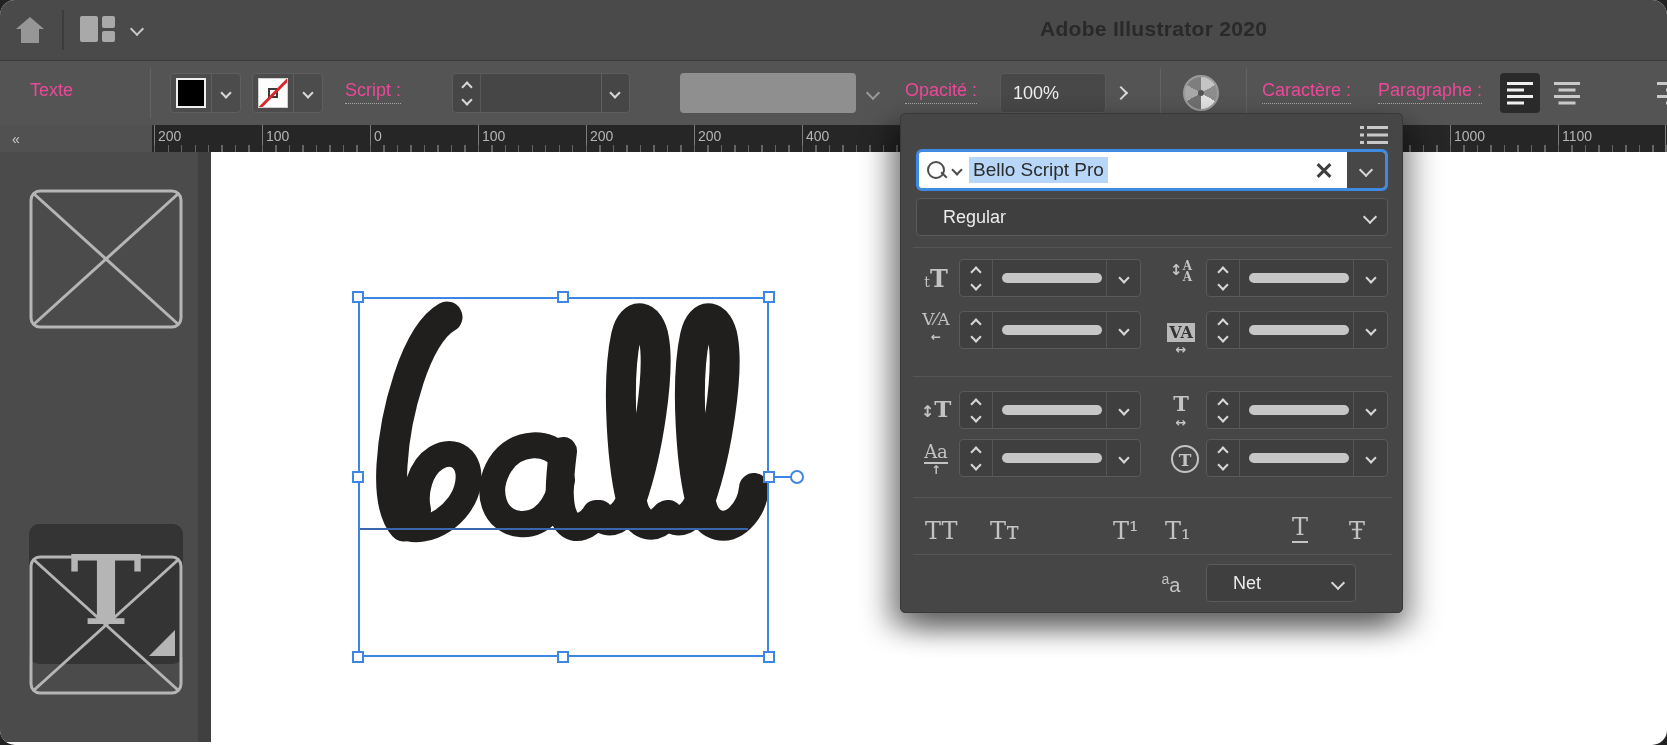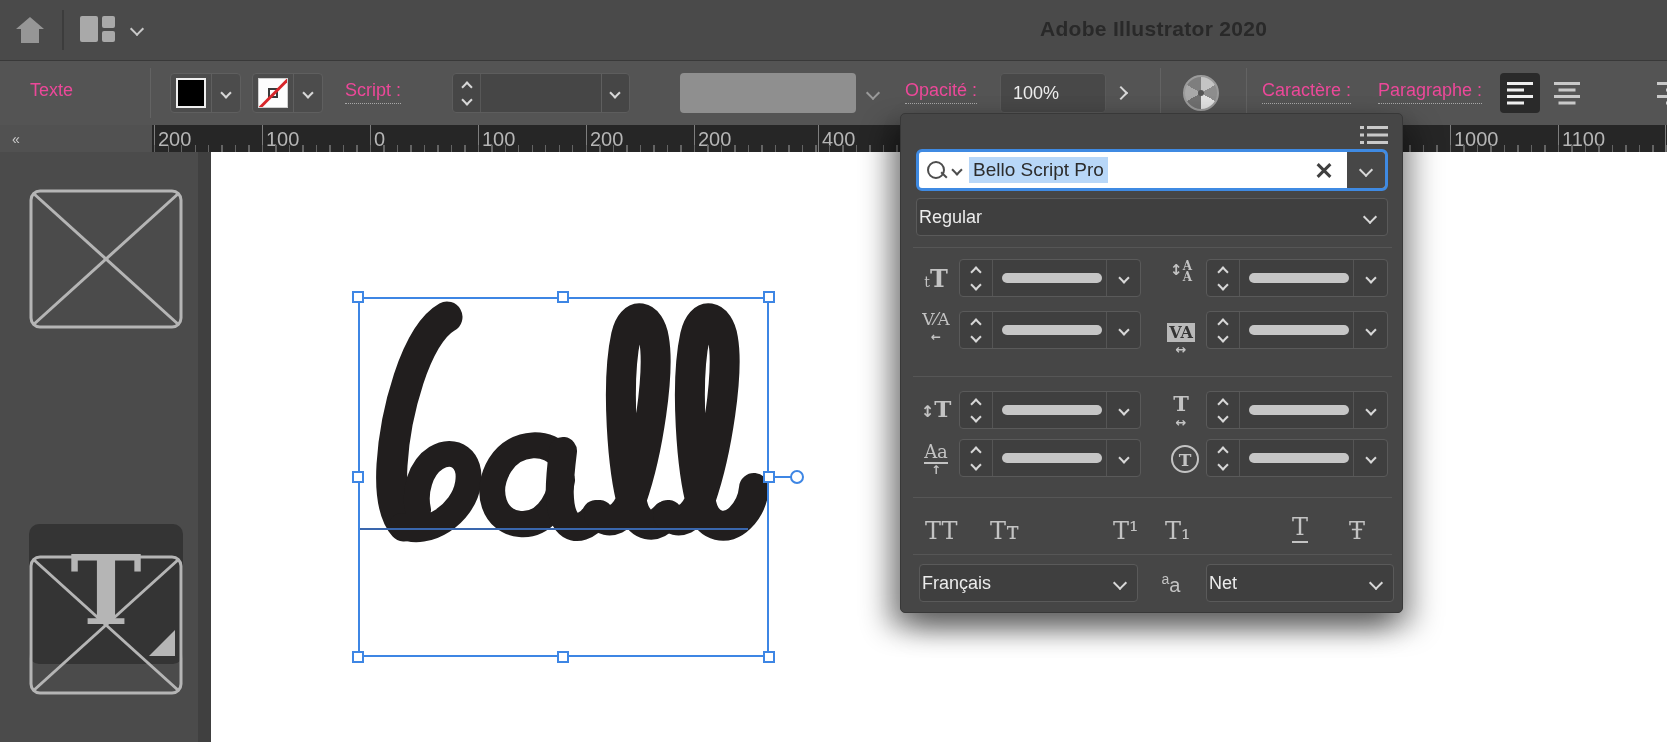--- a/index.html
+++ b/index.html
@@ -1,17 +1,17 @@
 <!DOCTYPE html>
 <html><head>
 <meta charset="utf-8">
 <style>
   html,body{margin:0;padding:0;background:#222;}
   .app{position:relative;width:1667px;height:745px;overflow:hidden;background:#fff;
-       font-family:"Liberation Sans",sans-serif;-webkit-font-smoothing:antialiased;}
+       font-family:"Liberation Sans",sans-serif;border-radius:15px;-webkit-font-smoothing:antialiased;}
   .abs{position:absolute;}
   
   .titlebar{position:absolute;left:0;top:0;width:1667px;height:60px;background:#4a4a4a;z-index:40;}
   .titlebar .vsep{position:absolute;left:62px;top:10px;width:2px;height:40px;background:#3c3c3c;}
   .app-title{position:absolute;left:1040px;top:17px;font-size:21px;font-weight:bold;color:#292929;letter-spacing:.3px;}
   
   .controlbar{position:absolute;left:0;top:60px;width:1667px;height:65px;background:#545454;border-top:1px solid #393939;box-sizing:border-box;z-index:40;}
   .cb-label{position:absolute;top:80px;font-size:18px;color:#ec4899;z-index:41;}
   .cb-link{border-bottom:1px dotted #a8a8a8;padding-bottom:2px;}
   .grip{position:absolute;left:7px;top:72px;width:9px;height:42px;
@@ -43,21 +43,21 @@
   .alignbtn{position:absolute;top:73px;width:40px;height:40px;border-radius:4px;display:flex;align-items:center;justify-content:center;z-index:41;}
   .alignbtn.sel{background:#2a2a2a;}
   
   .ruler{position:absolute;left:0;top:125px;width:1667px;height:27px;background:#262626;z-index:40;}
   .ruler-cap{position:absolute;left:0;top:0;width:152px;height:27px;background:#515151;color:#cccccc;
              font-size:14px;display:flex;align-items:center;padding-left:12px;box-sizing:border-box;}
   .ruler-strip{position:absolute;left:152px;top:0;width:1515px;height:27px;overflow:hidden;}
   .ruler-strip::after{content:"";position:absolute;left:2px;right:0;bottom:0;height:7px;
              background:repeating-linear-gradient(to right,#646464 0 1px,transparent 1px 13.5px);}
   .tick{position:absolute;top:0;width:1px;height:27px;background:#7d7d7d;}
-  .tick span{position:absolute;left:4px;top:3px;font-size:20px;color:#b5b5b5;white-space:nowrap;}
+  .tick span{position:absolute;left:4px;top:3px;font-size:14px;color:#b5b5b5;white-space:nowrap;}
   
   .sidebar{position:absolute;left:0;top:152px;width:211px;height:590px;background:#4b4b4b;z-index:30;}
   .sidebar .edge{position:absolute;right:0;top:0;width:13px;height:100%;background:#404040;}
   .xbox{position:absolute;left:29px;width:154px;height:140px;}
   .toolbox{position:absolute;left:29px;top:372px;width:154px;height:140px;background:#343434;border-radius:10px;
            display:flex;align-items:center;justify-content:center;}
   .toolbox .tglyph{font-family:"DejaVu Serif",serif;font-weight:bold;font-size:96px;color:#b5b5b5;line-height:1;margin-top:-6px;}
   .toolbox .corner{position:absolute;right:8px;bottom:8px;width:0;height:0;border-left:26px solid transparent;border-bottom:26px solid #b5b5b5;}
   
   .selbox{position:absolute;left:358px;top:297px;width:411px;height:360px;border:2px solid #3e86e4;box-sizing:border-box;z-index:5;}
@@ -74,21 +74,21 @@
   .mag::after{content:"";position:absolute;left:11px;top:11px;width:8px;height:2px;background:#4d4d4d;transform:rotate(45deg);}
   .search .mchv{border-color:#4d4d4d;margin:0 8px 0 8px;flex:none;}
   .search-text{font-size:19px;color:#2c2c2c;padding:2px 4px;white-space:nowrap;}
   .clear{position:absolute;right:52px;top:9px;width:18px;height:18px;}
   .clear i{position:absolute;left:0;top:8px;width:18px;height:3px;background:#3f3f3f;}
   .clear i:first-child{transform:rotate(45deg);}
   .clear i:last-child{transform:rotate(-45deg);}
   .search-dd{position:absolute;right:0;top:0;width:38px;height:36px;background:#474747;border-radius:0 3px 3px 0;
              display:flex;align-items:center;justify-content:center;}
   .dropdown{position:absolute;height:38px;background:#3f3f3f;border:1px solid #5a5a5a;border-radius:4px;box-sizing:border-box;
-            display:flex;align-items:center;color:#ececec;font-size:18px;padding-left:2px;}
+            display:flex;align-items:center;color:#ececec;font-size:18px;padding-left:26px;}
   .dropdown .dchv{position:absolute;right:12px;}
   .spin{position:absolute;width:182px;height:38px;background:#3f3f3f;border:1px solid #5a5a5a;border-radius:4px;box-sizing:border-box;display:flex;}
   .spin-step{width:32px;border-right:1px solid #555;display:flex;flex-direction:column;gap:5px;align-items:center;justify-content:center;}
   .spin-val{flex:1;display:flex;align-items:center;padding-left:9px;}
   .spin-dd{width:33px;border-left:1px solid #555;display:flex;align-items:center;justify-content:center;}
   .valbar{width:100px;height:10px;border-radius:5px;background:#c6c6c6;}
   .picon{position:absolute;width:44px;text-align:center;color:#c3c3c3;font-family:"DejaVu Serif",serif;line-height:1;}
   .picon .ar{font-family:"DejaVu Sans",sans-serif;font-weight:bold;}
   .stylebtn{position:absolute;top:395px;height:34px;display:flex;align-items:flex-end;color:#c3c3c3;
             font-family:"DejaVu Serif",serif;font-size:24px;line-height:1;}
@@ -209,21 +209,21 @@
         </div>
         <div class="tick" style="left: 326px;">
           <span>100</span>
         </div>
         <div class="tick" style="left: 434px;">
           <span>200</span>
         </div>
         <div class="tick" style="left: 542px;">
           <span>200</span>
         </div>
-        <div class="tick" style="left: 650px; margin-left: 16px;">
+        <div class="tick" style="left: 650px;">
           <span>400</span>
         </div>
         <div class="tick" style="left: 758px;">
           <span>500</span>
         </div>
         <div class="tick" style="left: 1298px;">
           <span>1000</span>
         </div>
         <div class="tick" style="left: 1406px;">
           <span>1100</span>
@@ -449,26 +449,22 @@
       </div>
     <div class="stylebtn u-line" style="left:391px;">
         <span>T</span>
       </div>
     <div class="stylebtn" style="left:448px;">
         <span>Ŧ</span>
       </div>
 
     <div class="pdiv" style="top:440px;"></div>
 
-    <div class="dropdown" style="left:18px;top:450px;width:219px;">
-      <span>Français</span>
-      <span class="chv chv-down dchv"></span>
-    </div>
     <div class="picon" style="left:248px;top:458px;font-family:'Liberation Sans',sans-serif;">
       <span style="font-size:14px;vertical-align:8px;">a</span><span style="font-size:20px;">a</span>
     </div>
-    <div class="dropdown" style="left:305px;top:450px;width:188px;">
+    <div class="dropdown" style="left:305px;top:450px;width:150px;">
       <span>Net</span>
       <span class="chv chv-down dchv"></span>
     </div>
   </div>
 
 </div>
 
 </body></html>

